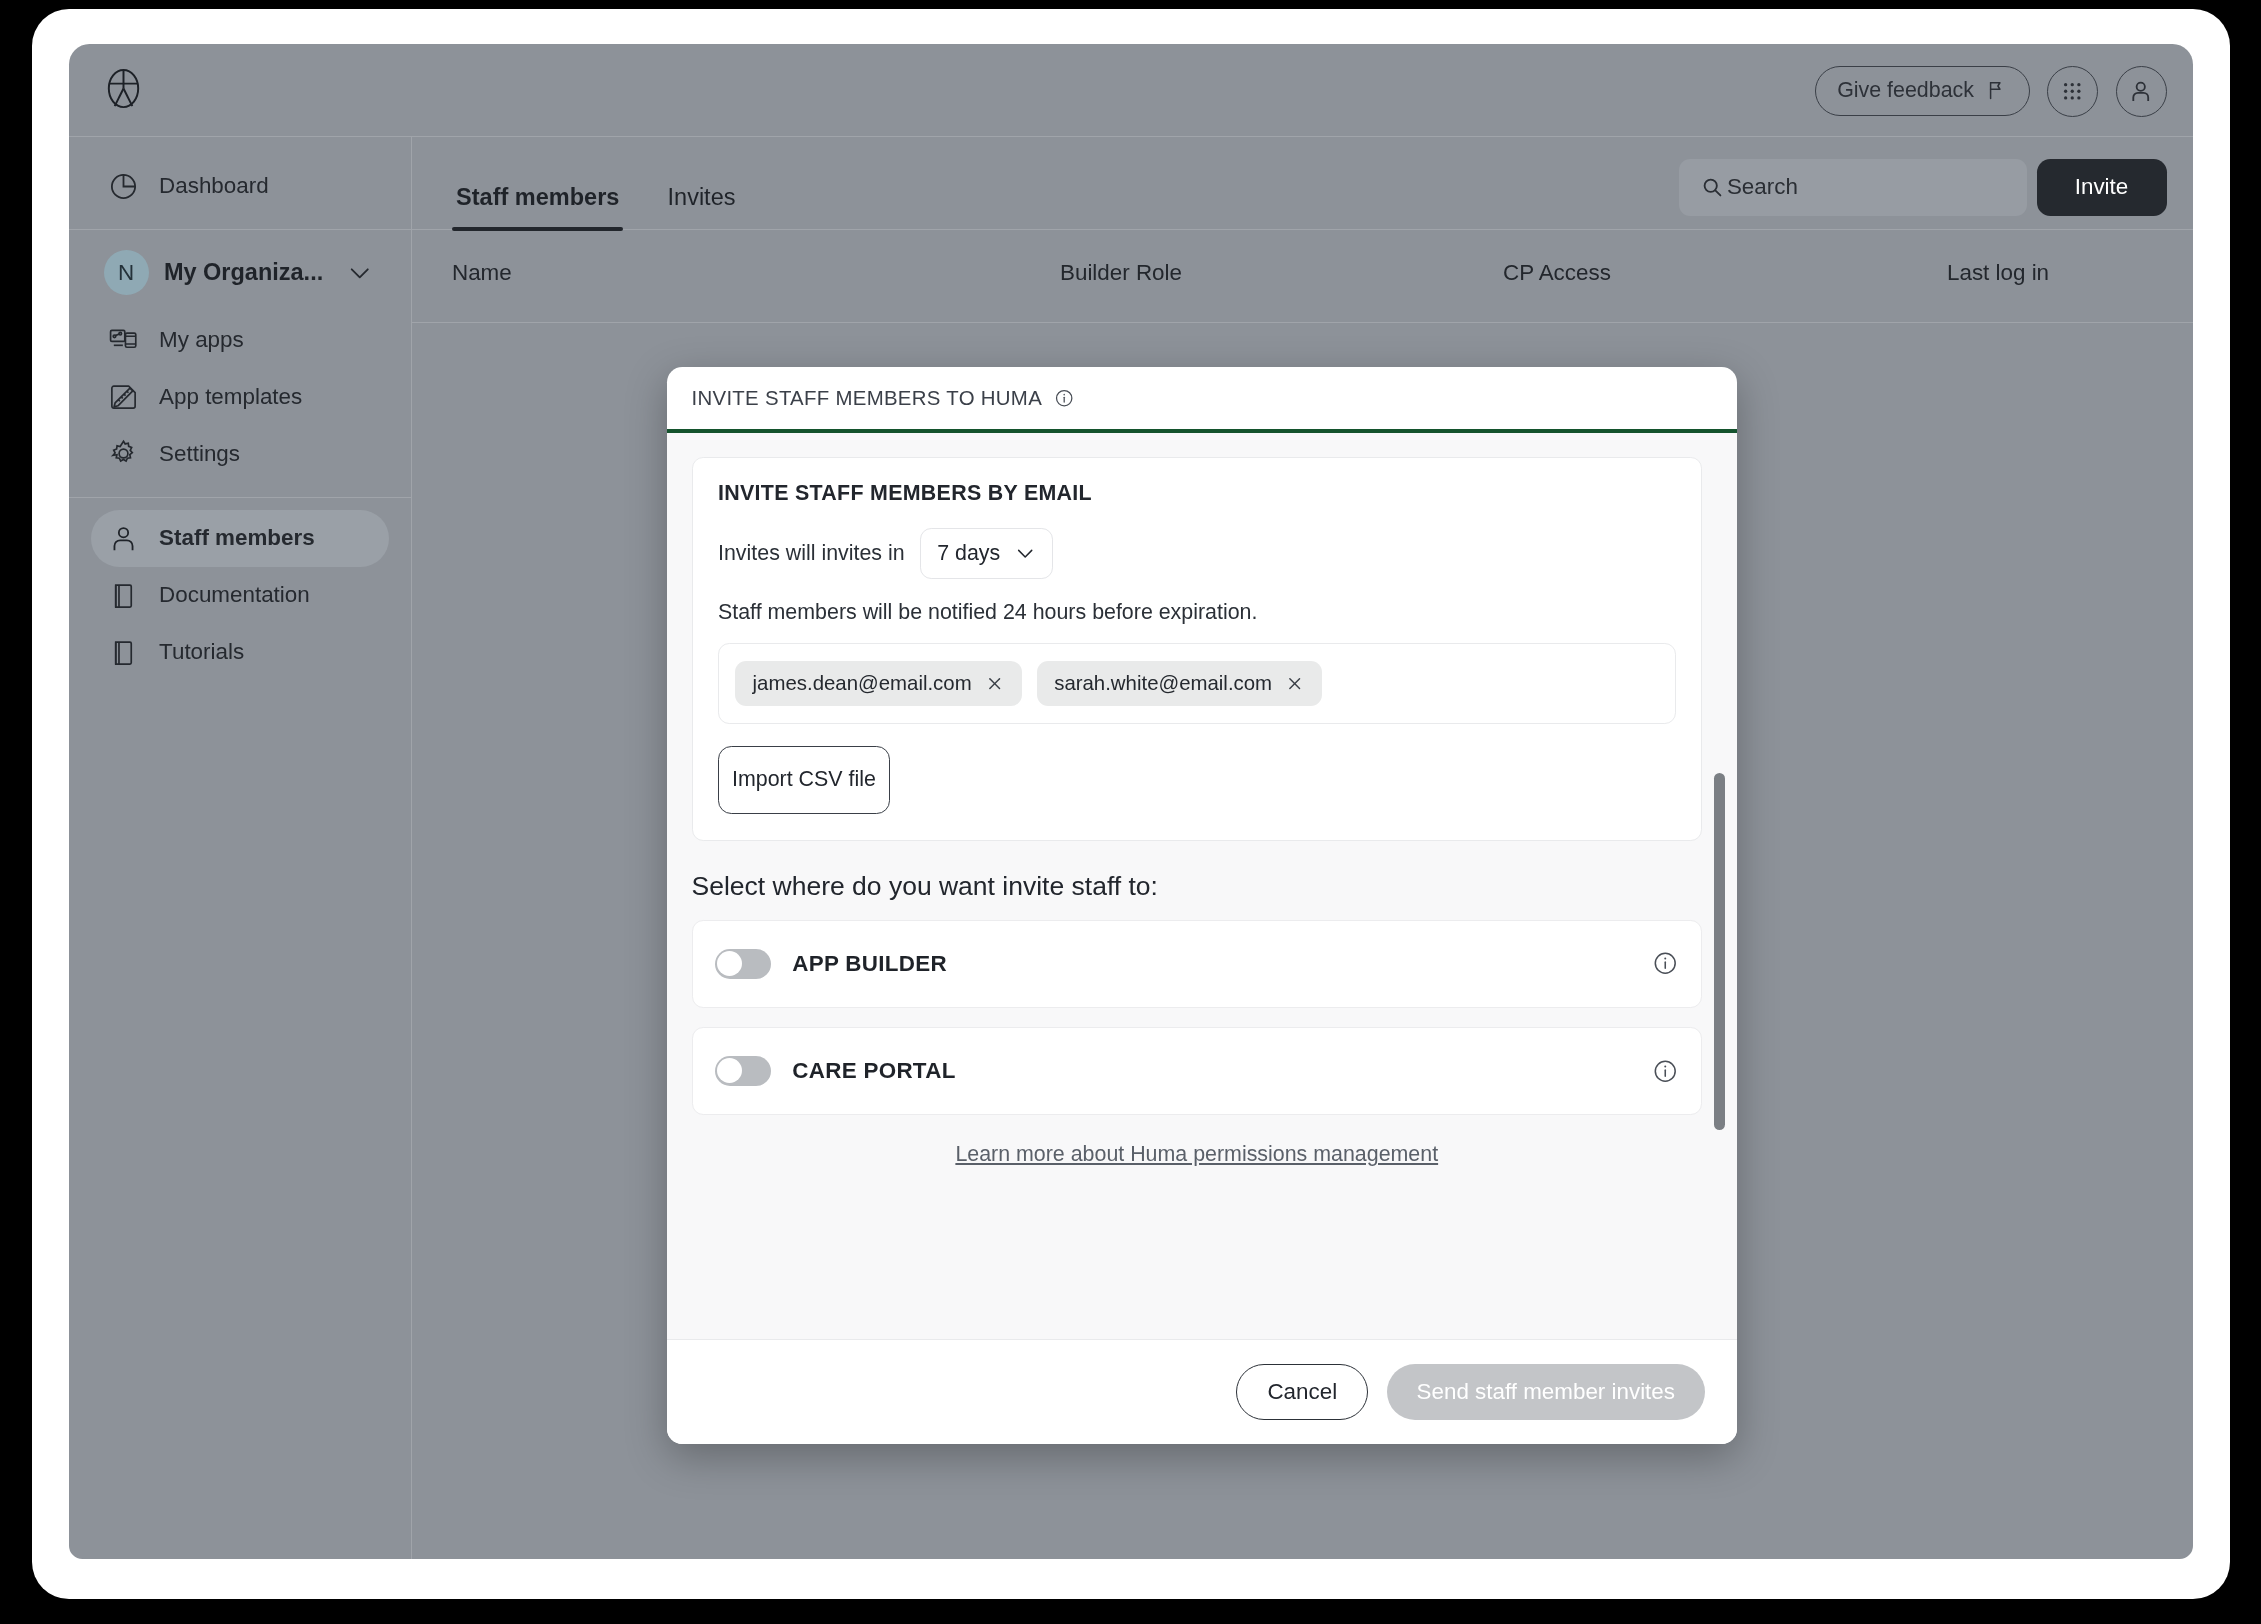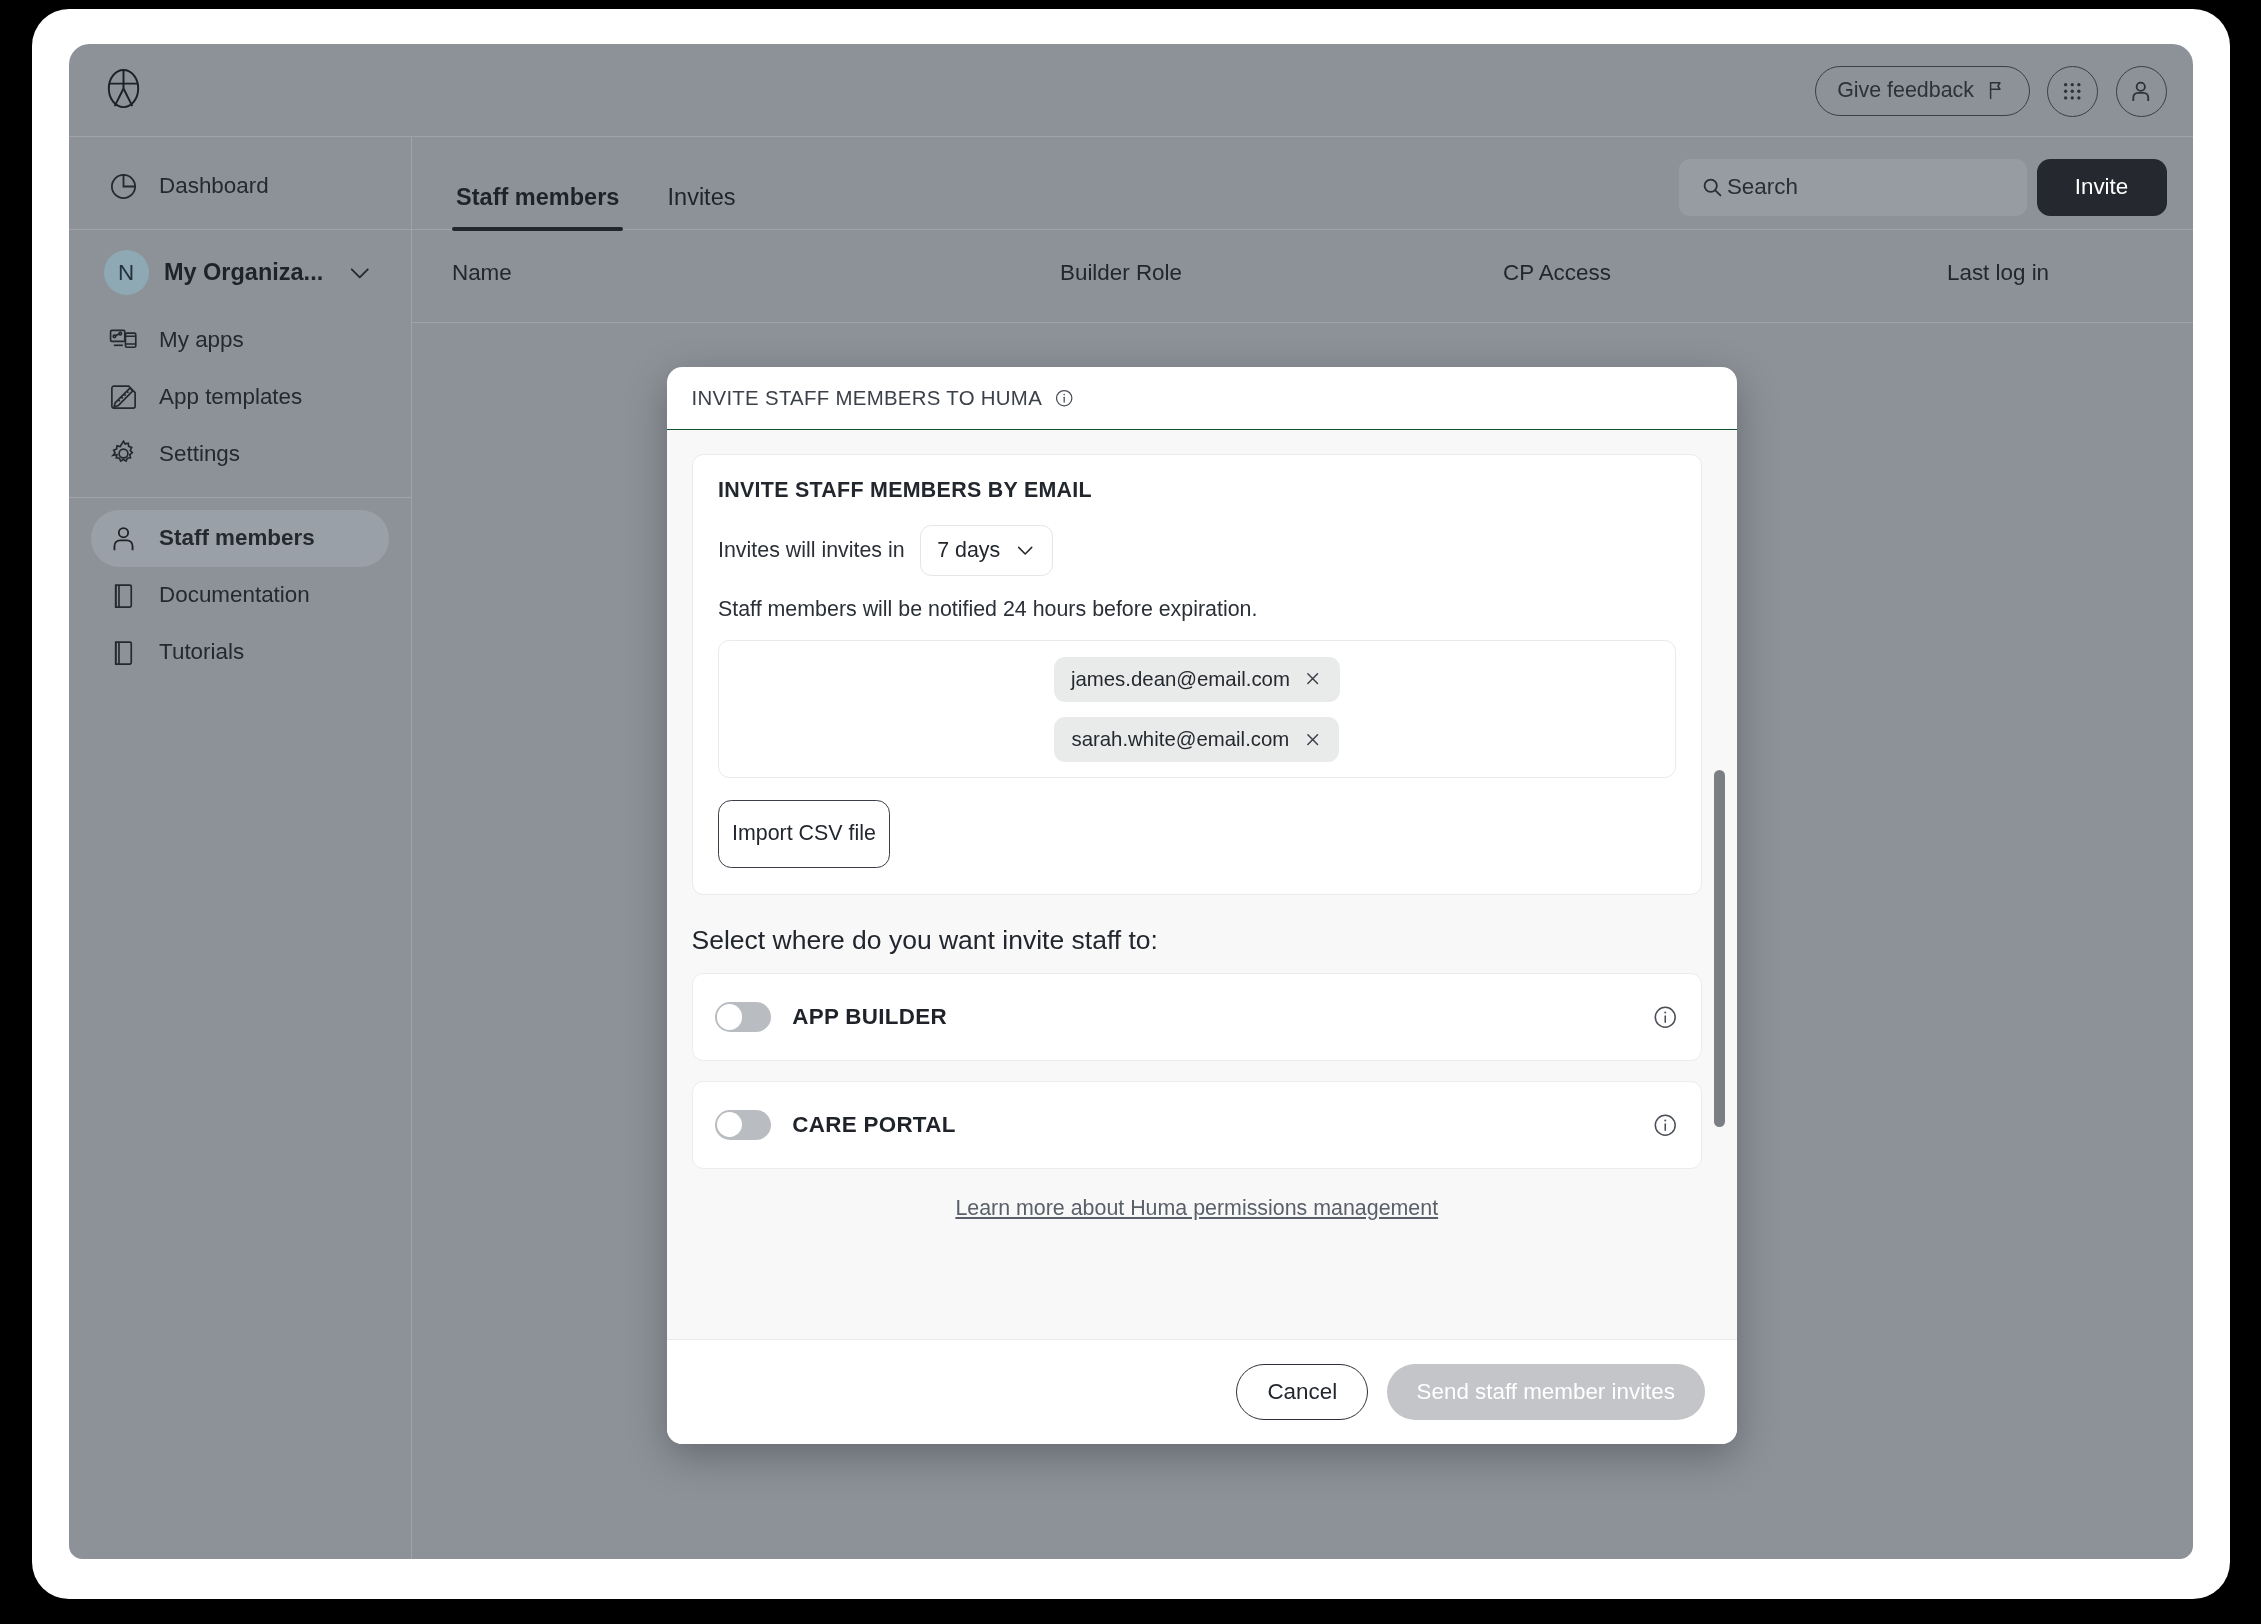--- a/index.html
+++ b/index.html
@@ -143,21 +143,21 @@
   .modal-header {
     height: 62px; flex: 0 0 62px;
     display: flex; align-items: center; gap: 12.2px;
     padding: 0 24.5px;
     font-size: 20.4px; color: #3b4049;
     letter-spacing: 0.3px;
   }
   .modal-body {
     flex: 1 1 auto;
     background: #f8f8f9;
-    border-top: 1px solid #14532d;
+    border-top: 4px solid #14532d;
     position: relative;
     padding: 23.5px 35px 0 24.5px;
     overflow: hidden;
   }
   .card {
     background: #ffffff;
     border: 1px solid #e9eaec;
     border-radius: 11.2px;
     padding: 23.5px 25.5px 26.5px 25.5px;
   }
@@ -172,21 +172,20 @@
     height: 51px; padding: 0 16.3px;
     border: 1.5px solid #e4e5e8; border-radius: 11.2px;
     background: #ffffff; font-size: 21.4px; color: #22262d;
   }
   .notify-text { font-size: 21.4px; color: #2b3037; margin: 21.4px 0 18.4px 0; }
   .chips-field {
     border: 1.5px solid #e9eaec; border-radius: 11.2px;
     min-height: 81px; padding: 15.3px 16.3px;
     display: flex; align-items: center; gap: 15.3px; flex-wrap: wrap;
     background: #ffffff;
-    flex-direction: column;
   }
   .chip {
     display: flex; align-items: center; gap: 13.3px;
     background: #e9eaea; border-radius: 11.2px;
     height: 45px; padding: 0 17.3px;
     font-size: 20.4px; color: #25292f;
   }
   .chip-x { font-size: 21.4px; color: #3a3f47; line-height: 1; }
   .import-btn {
     margin-top: 21.4px;

